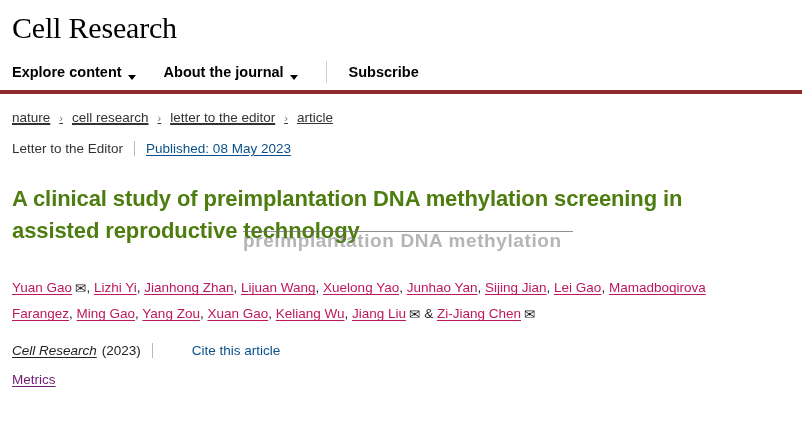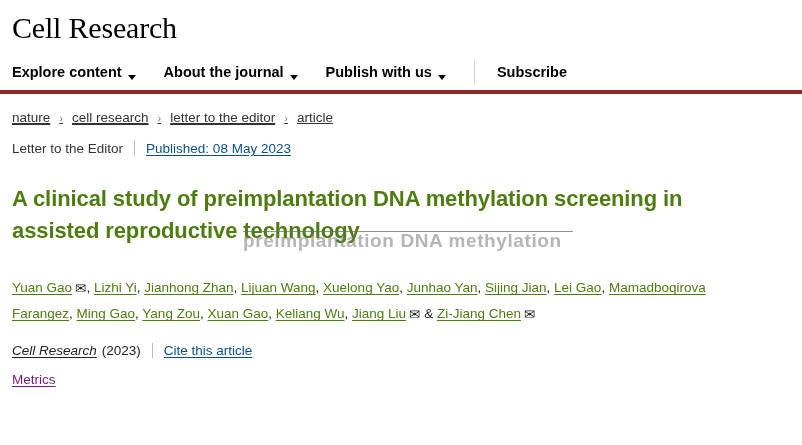--- a/index.html
+++ b/index.html
@@ -127,21 +127,21 @@
 
   
   .authors {
     padding: 14px 12px 0 12px;
     font-size: 13.5px;
     line-height: 25px;
     color: #222222;
     max-width: 770px;
   }
   .author {
-    color: #4d7c0f;
+    color: #be185d;
     text-decoration: underline;
     text-underline-offset: 2px;
     cursor: pointer;
   }
   .envelope {
     display: inline-block;
     vertical-align: -1px;
     margin-left: 3px;
     cursor: pointer;
   }
@@ -163,23 +163,23 @@
   }
   .citation .year { margin-left: 5px; }
   .cite-divider {
     width: 1px;
     height: 15px;
     background: #b9b9b9;
     margin: 0 11px;
   }
   .cite-link {
     color: #0b4f8a;
-    text-decoration: underline;
-    text-underline-offset: 2px;
-    cursor: pointer;
+    text-underline-offset: 2px;
+    cursor: pointer;
+    margin-left: 28px;
   }
 
   
   .metrics {
     padding: 14px 12px 0 12px;
     font-size: 13.5px;
   }
   .metrics a {
     color: #701a75;
     text-decoration: underline;
@@ -221,24 +221,20 @@
 
   <div class="navbar">
     <div class="nav-item">
       <span>Explore content</span>
       <span class="caret"></span>
     </div>
     <div class="nav-item">
       <span>About the journal</span>
       <span class="caret"></span>
     </div>
-    <div class="nav-item">
-      <span>Publish with us</span>
-      <span class="caret"></span>
-    </div>
     <div class="nav-sep"></div>
     <div class="nav-item">
       <span>Subscribe</span>
     </div>
   </div>
 
   <div class="breadcrumb">
     <a>nature</a>
     <span class="sep">›</span>
     <a>cell research</a>

